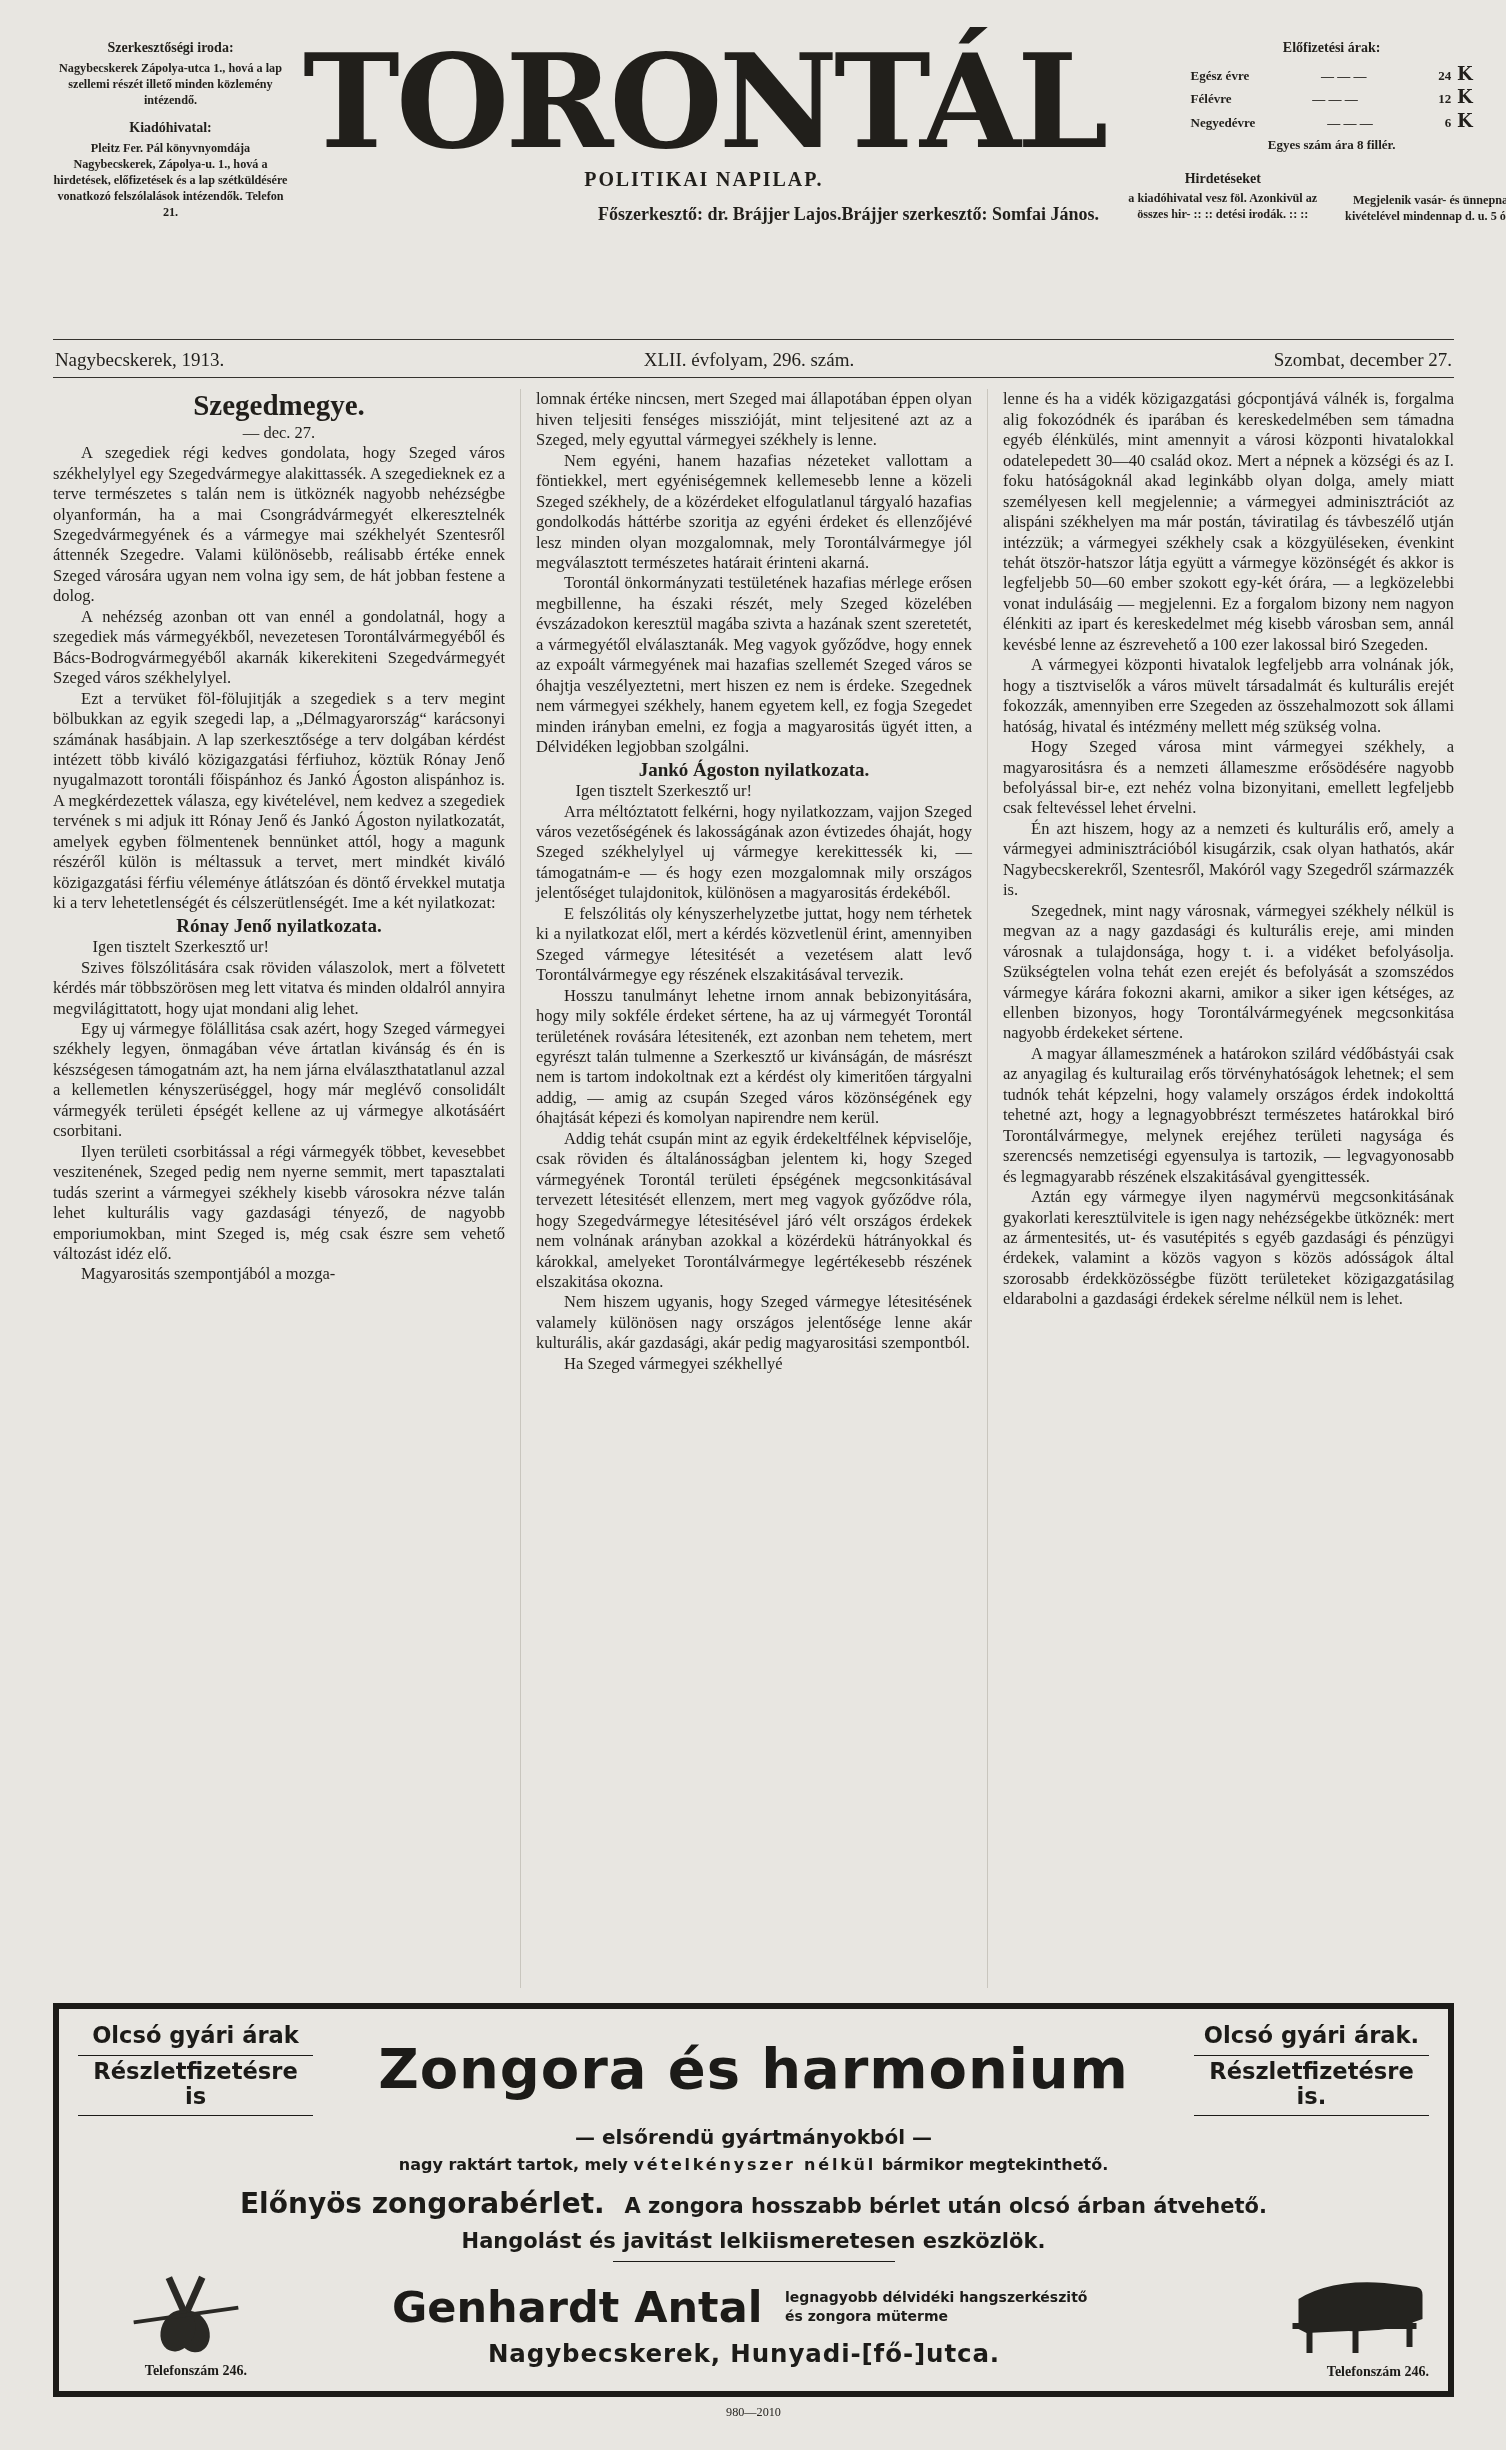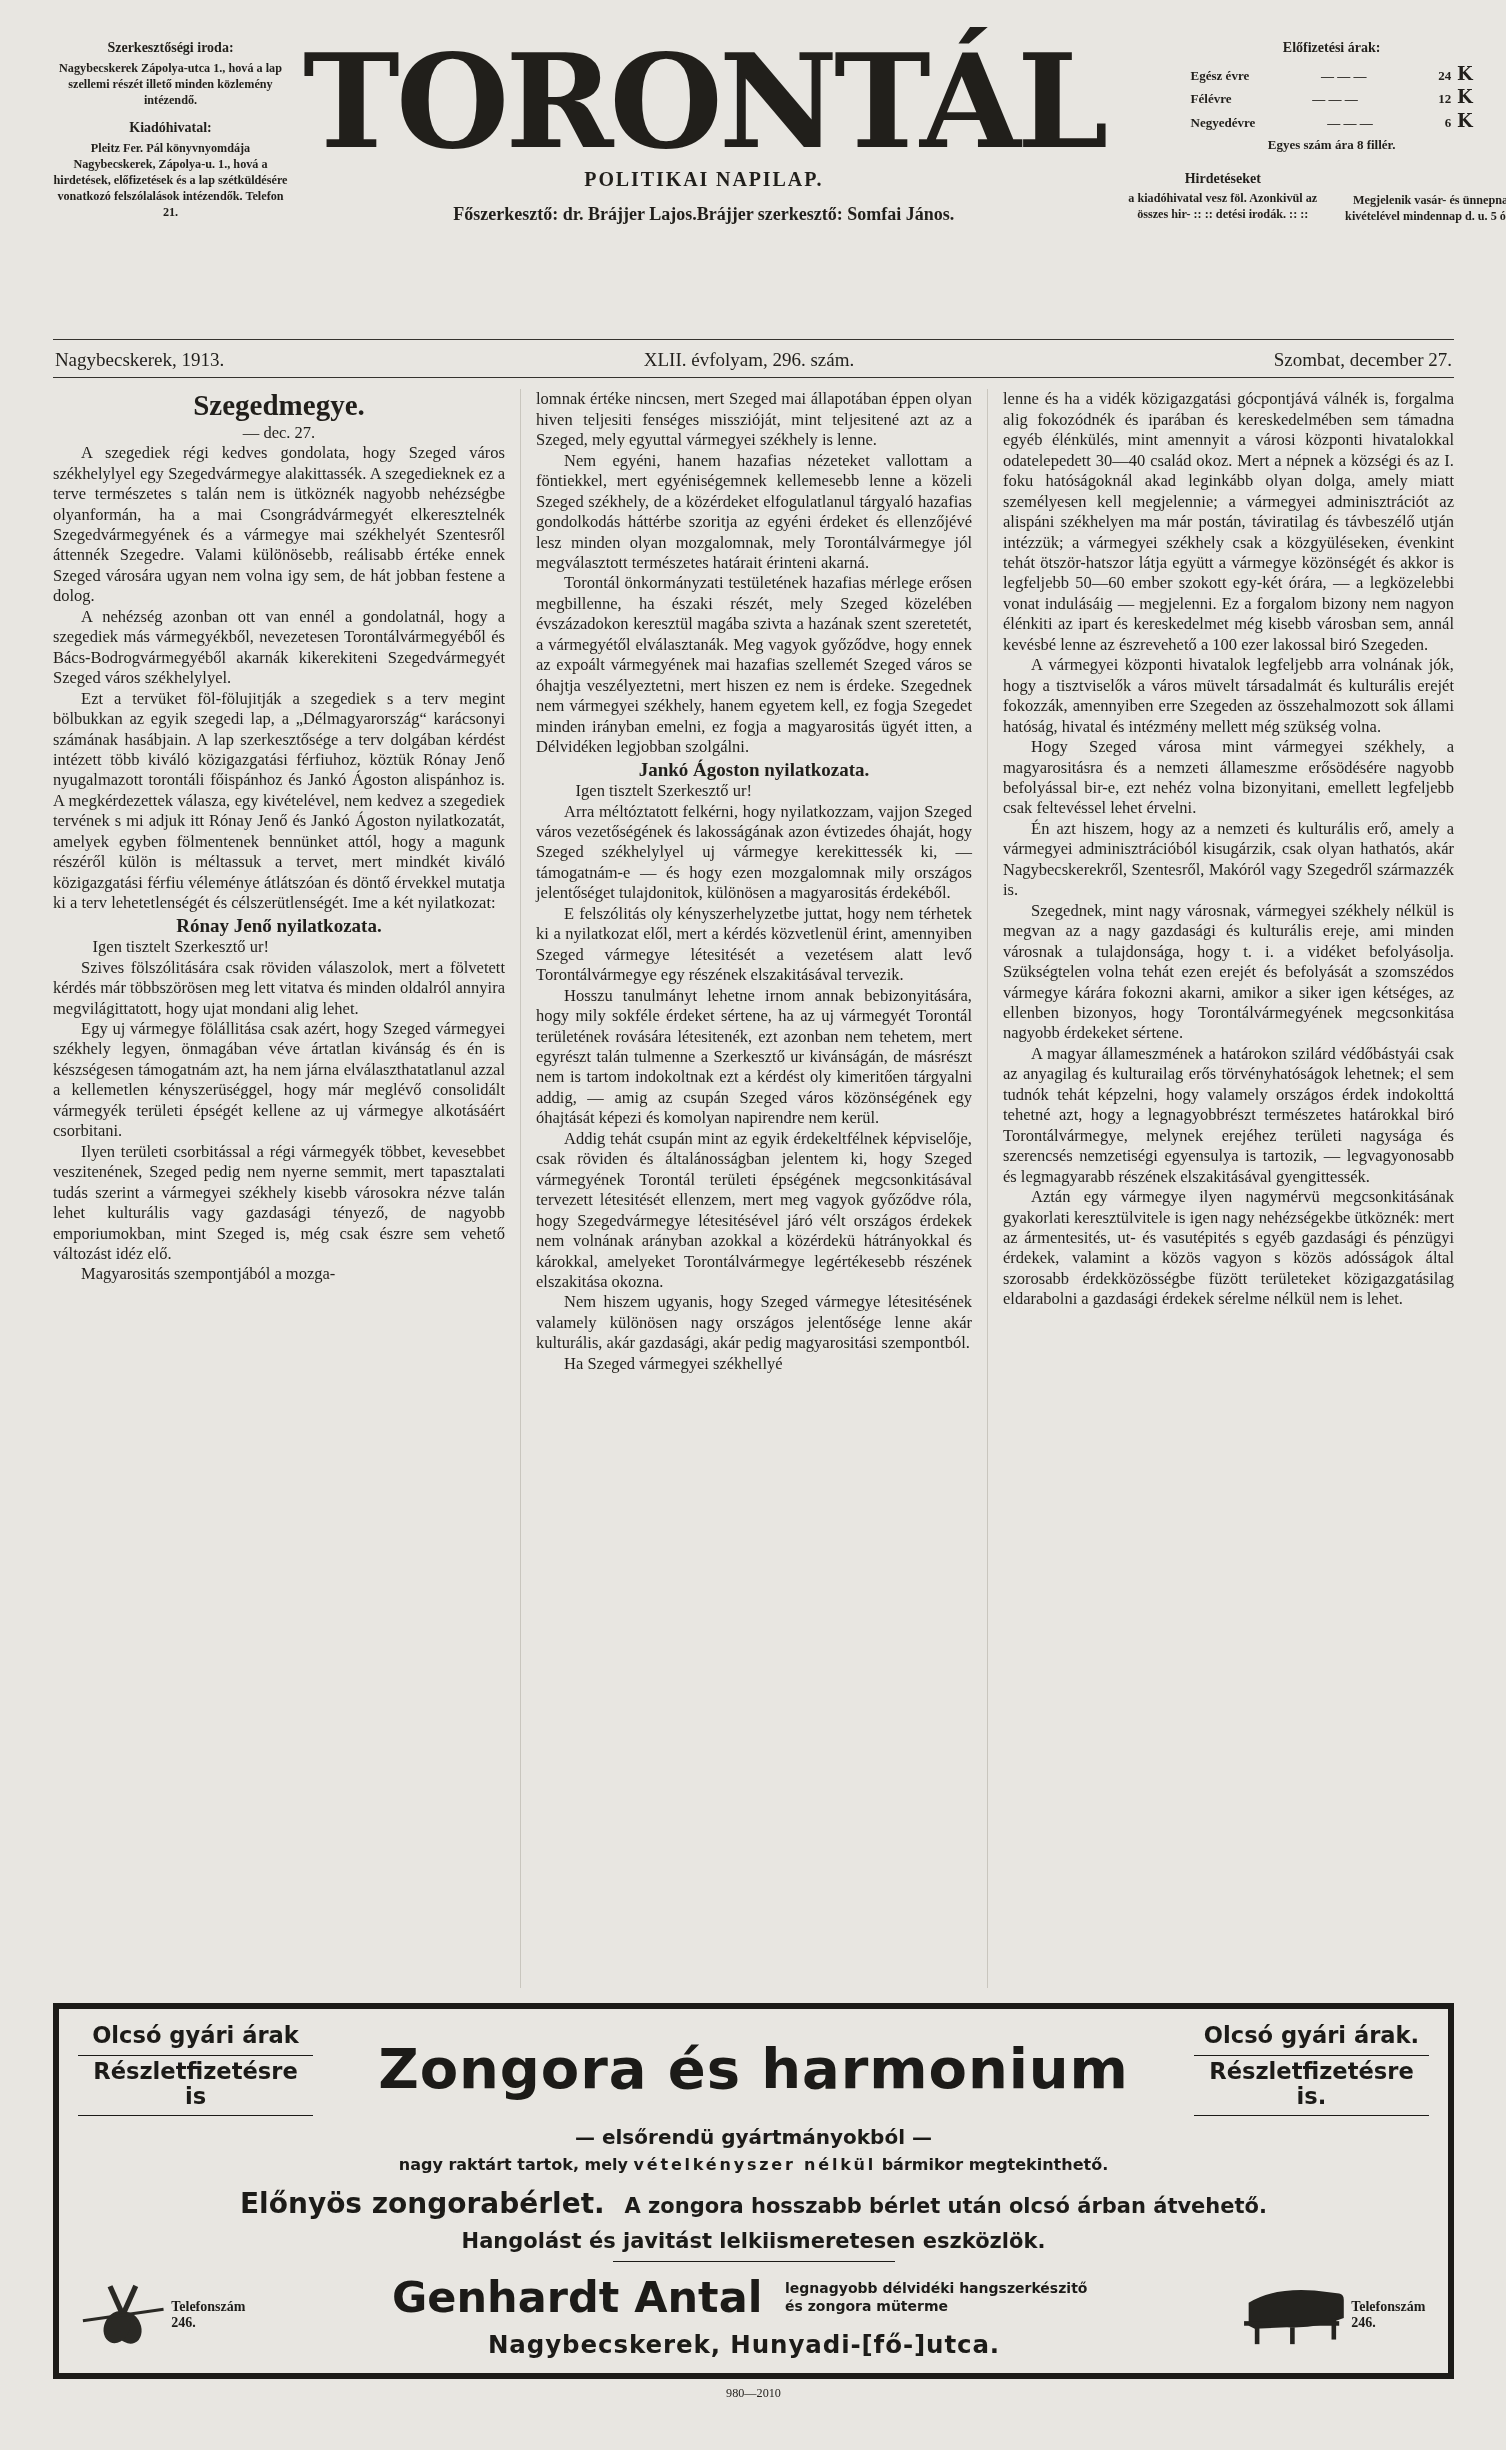--- a/index.html
+++ b/index.html
@@ -7,21 +7,21 @@
   .page{padding:28px 53px 0}
 
   
   .header{display:grid;grid-template-columns:235px 1fr 424px;column-gap:15px;min-height:311px}
   .hbox{font-size:12.2px;line-height:1.32;text-align:center;padding-top:7.5px}
   .htitle{font-weight:bold;font-size:14px;margin:3.8px 0 1.9px}
   .hbody{font-weight:bold}
   .masthead{text-align:center;padding-top:7.5px}
   .mast-title{font-family:"DejaVu Serif",serif;font-weight:bold;font-size:130px;line-height:1.02;letter-spacing:-3.8px;white-space:nowrap}
   .mast-sub{font-size:20px;letter-spacing:1.9px;font-weight:bold}
-  .editors{display:flex;justify-content:center;font-size:18px;font-weight:bold;margin-top:13px;padding:0 5.6px}
+  .editors{display:flex;justify-content:flex-end;font-size:18px;font-weight:bold;margin-top:13px;padding:0 5.6px}
   .prices{width:282px;margin:3.8px auto 0;font-size:13px;font-weight:bold}
   .price-row{display:flex;align-items:baseline;gap:5.6px}
   .price-row .pl{white-space:nowrap}
   .price-row .pd{flex:1;overflow:hidden;white-space:nowrap;text-align:center}
   .price-row .pk{font-size:18px;font-family:"DejaVu Serif",serif;font-weight:bold}
   .single{font-weight:bold;font-size:13px;margin-top:2.8px}
   .subrow{display:grid;grid-template-columns:1fr 1fr;column-gap:11.3px;margin-top:13px;text-align:center;font-size:12.2px}
   .publish{padding-top:26px;font-weight:bold}
 
   
@@ -50,21 +50,21 @@
   .ad-title{font-size:56px;font-weight:bold;text-align:center;letter-spacing:0.9px;white-space:nowrap}
   .ad-sub{text-align:center;font-size:20px;font-weight:bold;margin-top:9.4px}
   .ad-stock{text-align:center;font-size:16px;font-weight:bold;margin-top:5.6px}
   .ad-stock .spaced{letter-spacing:2.8px}
   .ad-rent{text-align:center;margin-top:13px}
   .rent-lead{font-size:28px;font-weight:bold;margin-right:15px}
   .rent-text{font-size:21px;font-weight:bold}
   .ad-tune{text-align:center;font-size:21px;font-weight:bold;margin-top:9.4px}
   .ad-tune-rule{width:282px;border-top:1.9px solid #1c1b18;margin:7.5px auto 0}
   .ad-bottom{display:grid;grid-template-columns:169px 1fr 188px;align-items:center;margin-top:7.5px}
-  .ad-iconcell{display:flex;align-items:center;gap:2.8px}
+  .ad-iconcell{display:flex;flex-direction:column;align-items:flex-end;gap:2.8px}
   .phone{font-family:"Liberation Serif",serif;font-size:14px;font-weight:bold}
   .maker-row{display:flex;align-items:center;justify-content:center;gap:22.6px}
   .maker-name{font-size:43px;font-weight:bold;white-space:nowrap}
   .maker-desc{font-size:14px;font-weight:bold;max-width:311px;text-align:left;line-height:1.3}
   .maker-addr{text-align:center;font-size:24.5px;font-weight:bold;margin-top:7.5px;letter-spacing:0.9px}
 
   .press{text-align:center;font-size:12.2px;margin-top:7.5px;font-family:"Liberation Serif",serif}
 </style>
 </head>
 <body>

